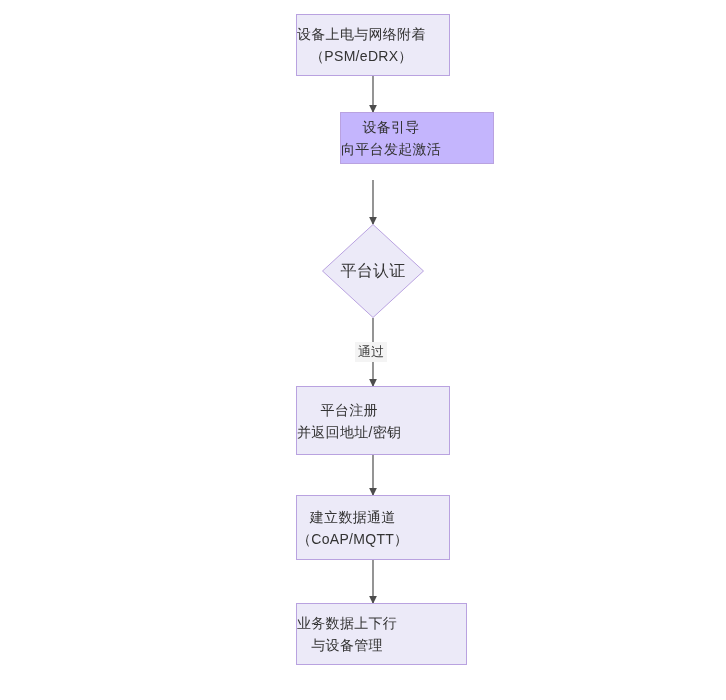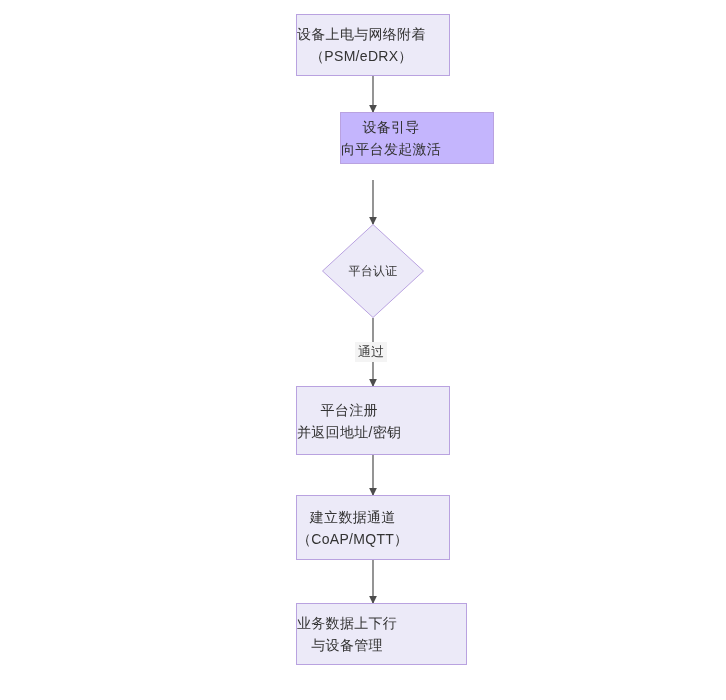--- a/index.html
+++ b/index.html
@@ -53,21 +53,21 @@
     justify-content: center;
   }
   .diamond-wrap svg.shape {
     position: absolute;
     left: 0;
     top: 0;
   }
   .diamond-wrap .label {
     position: relative;
     z-index: 2;
-    font-size: 12px;
+    font-size: 16px;
     line-height: 22px;
     color: #333333;
     text-align: center;
     letter-spacing: 0.3px;
   }
   .edge-label {
     position: absolute;
     background: #f4f4f4;
     color: #333333;
     font-size: 13px;

